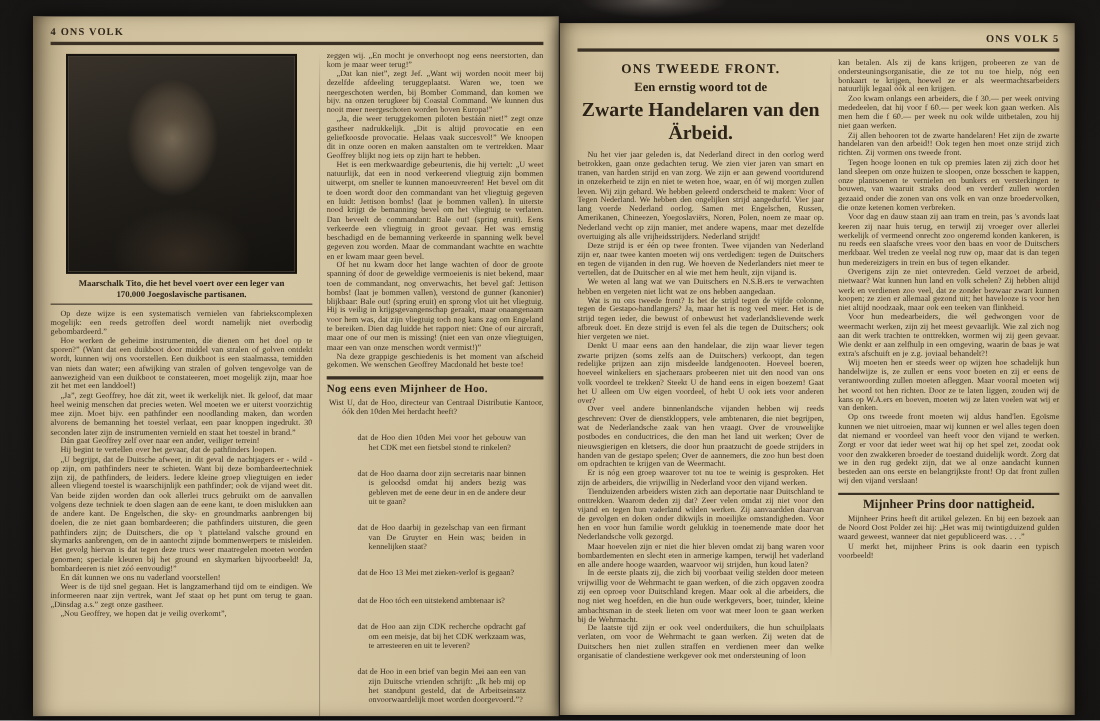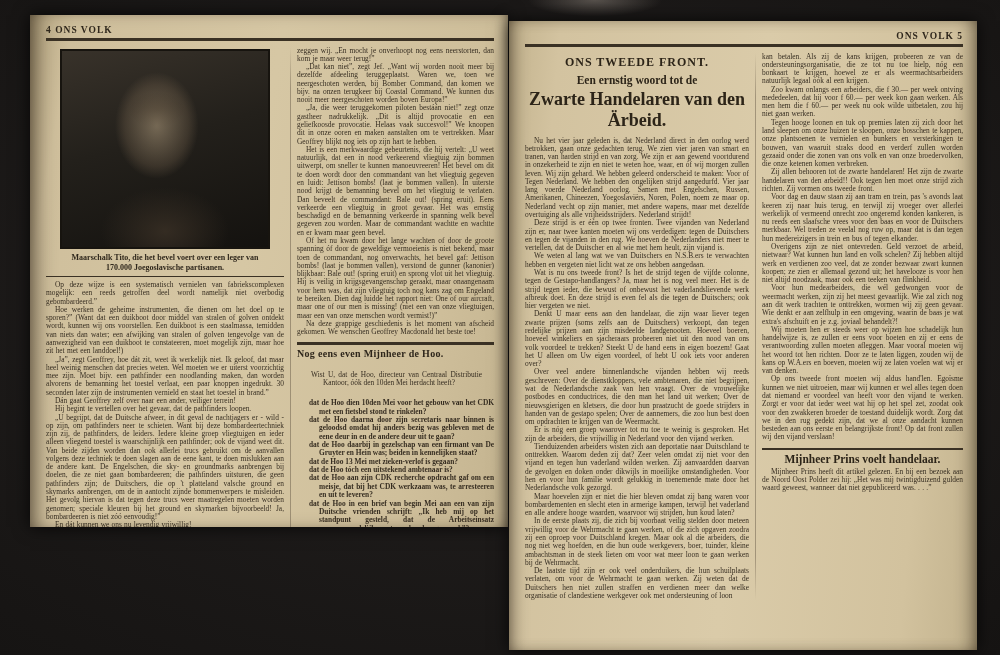--- a/index.html
+++ b/index.html
@@ -4,21 +4,21 @@
 <style>
   html,body{margin:0;padding:0;}
   body{width:1000px;height:655px;overflow:hidden;
        background:radial-gradient(130% 120% at 50% 45%, #242120 0%, #171514 55%, #0e0d0c 100%);
        font-family:"Liberation Serif","DejaVu Serif",serif;}
   .scan{position:relative;width:1000px;height:655px;}
   .smudge{position:absolute;left:520px;top:0;width:150px;height:22px;
           background:radial-gradient(60% 100% at 50% 0%, rgba(160,150,140,.45), transparent 75%);}
   .page{position:absolute;overflow:hidden;color:#352c20;
         box-shadow:0 0 18px rgba(0,0,0,.75);}
-  .page-left{left:30px;top:15px;width:478px;height:512px;
+  .page-left{left:30px;top:15px;width:478px;height:636px;
         background:linear-gradient(100deg,#bgj 0%,#cfbf9c 8%,#d6c7a4 45%,#cfbf9b 80%,#c0b08c 100%);
         background:linear-gradient(100deg,#b7a783 0%,#cfbf9c 8%,#d6c7a4 45%,#cfbf9b 80%,#c3b38f 100%);
         box-shadow:inset 14px 0 22px -12px rgba(30,20,10,.8), inset -8px 0 14px -10px rgba(30,20,10,.7), 0 0 16px rgba(0,0,0,.8);}
   .page-right{left:509px;top:21px;width:468px;height:629px;
         background:linear-gradient(95deg,#c3b38e 0%,#d3c3a0 10%,#dacba9 50%,#d2c29e 85%,#c2b28d 100%);
         box-shadow:inset 10px 0 18px -10px rgba(30,20,10,.8), inset -12px 0 20px -12px rgba(30,20,10,.8), 0 0 16px rgba(0,0,0,.8);}
   .inner{position:absolute;inset:0;padding:10px 14px 8px 16px;box-sizing:border-box;}
   .masthead{font-weight:bold;font-size:9.5px;letter-spacing:1px;color:#2f271c;}
   .masthead.right{text-align:right;}
   .head-rule{height:2.5px;background:#3a3124;margin:3px 0 6px 0;}
@@ -33,23 +33,23 @@
      background:
        radial-gradient(58px 74px at 46% 38%, rgba(196,174,140,.50), rgba(130,110,86,.28) 55%, rgba(0,0,0,0) 72%),
        radial-gradient(40px 26px at 46% 30%, rgba(25,20,15,.85), rgba(0,0,0,0) 70%),
        radial-gradient(80px 55px at 50% 92%, rgba(55,46,36,.9), rgba(0,0,0,0) 80%),
        linear-gradient(165deg,#38322a 0%, #23201b 45%, #14120f 100%);}
   .caption{font-weight:bold;font-size:8px;line-height:1.25;text-align:center;margin:4px 0 3px 0;color:#2f271c;}
   .thin-rule{height:1.5px;background:#3a3124;margin:2px 0 4px 0;}
   .sec-rule{height:2.2px;background:#3a3124;margin:6px 0 3px 0;}
   h3.sec-title{margin:0 0 3px 0;font-size:10px;font-weight:bold;color:#2e261b;letter-spacing:.3px;}
   .dehoo-item{font-size:7.4px;line-height:1.13;text-align:justify;color:#362d21;
-              padding-left:22px;text-indent:-10px;margin:0;font-weight:bold;}
+              padding-left:22px;text-indent:-10px;margin:16px;}
   .dehoo-intro{font-size:7.4px;line-height:1.13;text-align:justify;color:#362d21;
-              padding-left:14px;text-indent:-12px;margin:12px;}
+              padding-left:14px;text-indent:-12px;margin:0;}
   .art-title{text-align:center;font-weight:bold;font-size:12px;letter-spacing:1px;margin:2px 0 4px 0;color:#2c2418;}
   .art-sub1{text-align:center;font-weight:bold;font-size:11.5px;margin:0 0 3px 0;color:#2c2418;}
   .art-sub2{text-align:center;font-weight:bold;font-size:18px;margin:0 0 6px 0;color:#2c2418;}
   .prins-title{text-align:center;font-weight:bold;font-size:11.5px;margin:3px 0 3px 0;color:#2c2418;}
 </style>
 </head>
 <body>
 
 <div class="scan">
   <div class="smudge"></div>
@@ -67,21 +67,21 @@
             <div>Maarschalk Tito, die het bevel voert over een leger van</div>
             <div>170.000 Joegoslavische partisanen.</div>
           </div>
           <div class="thin-rule"></div>
           <p class="para">Op deze wijze is een systematisch vernielen van fabriekscomplexen mogelijk: een reeds getroffen deel wordt namelijk niet overbodig gebombardeerd.”</p>
           <p class="para">Hoe werken de geheime instrumenten, die dienen om het doel op te sporen?” (Want dat een duikboot door middel van stralen of golven ontdekt wordt, kunnen wij ons voorstellen. Een duikboot is een staalmassa, temidden van niets dan water; een afwijking van stralen of golven tengevolge van de aanwezigheid van een duikboot te constateeren, moet mogelijk zijn, maar hoe zit het met een landdoel!)</p>
           <p class="para">„Ja”, zegt Geoffrey, hoe dát zit, weet ik werkelijk niet. Ik geloof, dat maar heel weinig menschen dat precies weten. Wel moeten we er uiterst voorzichtig mee zijn. Moet bijv. een pathfinder een noodlanding maken, dan worden alvorens de bemanning het toestel verlaat, een paar knoppen ingedrukt. 30 seconden later zijn de instrumenten vernield en staat het toestel in brand.”</p>
           <p class="para">Dán gaat Geoffrey zelf over naar een ander, veiliger terrein!</p>
           <p class="para">Hij begint te vertellen over het gevaar, dat de pathfinders loopen.</p>
           <p class="para">„U begrijpt, dat de Duitsche afweer, in dit geval de nachtjagers er - wild - op zijn, om pathfinders neer te schieten. Want bij deze bombardeertechniek zijn zij, de pathfinders, de leiders. Iedere kleine groep vliegtuigen en ieder alleen vliegend toestel is waarschijnlijk een pathfinder; ook de vijand weet dit. Van beide zijden worden dan ook allerlei trucs gebruikt om de aanvallen volgens deze techniek te doen slagen aan de eene kant, te doen mislukken aan de andere kant. De Engelschen, die sky- en groundmarks aanbrengen bij doelen, die ze niet gaan bombardeeren; die pathfinders uitsturen, die geen pathfinders zijn; de Duitschers, die op 't platteland valsche ground en skymarks aanbrengen, om de in aantocht zijnde bommenwerpers te misleiden. Het gevolg hiervan is dat tegen deze trucs weer maatregelen moeten worden genomen; speciale kleuren bij het ground en skymarken bijvoorbeeld! Ja, bombardeeren is niet zóó eenvoudig!”</p>
-          <p class="para">En dát kunnen we ons nu levendig vrijwillig!</p>
+          <p class="para">En dát kunnen we ons nu vaderland voorstellen!</p>
           <p class="para">Weer is de tijd snel gegaan. Het is langzamerhand tijd om te eindigen. We informeeren naar zijn vertrek, want Jef staat op het punt om terug te gaan. „Dinsdag a.s.” zegt onze gastheer.</p>
           <p class="para">„Nou Geoffrey, we hopen dat je veilig overkomt”,</p>
         </div>
         <div class="col-divider"></div>
         <div class="col" style="flex:1;">
           <p class="para flush">zeggen wij. „En mocht je onverhoopt nog eens neerstorten, dan kom je maar weer terug!”</p>
           <p class="para">„Dat kan niet”, zegt Jef. „Want wij worden nooit meer bij dezelfde afdeeling teruggeplaatst. Waren we, toen we neergeschoten werden, bij Bomber Command, dan komen we bijv. na onzen terugkeer bij Coastal Command. We kunnen dus nooit meer neergeschoten worden boven Europa!”</p>
           <p class="para">„Ja, die weer teruggekomen piloten bestáán niet!” zegt onze gastheer nadrukkelijk. „Dit is altijd provocatie en een geliefkoosde provocatie. Helaas vaak succesvol!” We knoopen dit in onze ooren en maken aanstalten om te vertrekken. Maar Geoffrey blijkt nog iets op zijn hart te hebben.</p>
           <p class="para">Het is een merkwaardige gebeurtenis, die hij vertelt: „U weet natuurlijk, dat een in nood verkeerend vliegtuig zijn bommen uitwerpt, om sneller te kunnen manoeuvreeren! Het bevel om dit te doen wordt door den commandant van het vliegtuig gegeven en luidt: Jettison bombs! (laat je bommen vallen). In uiterste nood krijgt de bemanning bevel om het vliegtuig te verlaten. Dan beveelt de commandant: Bale out! (spring eruit). Eens verkeerde een vliegtuig in groot gevaar. Het was ernstig beschadigd en de bemanning verkeerde in spanning welk bevel gegeven zou worden. Maar de commandant wachtte en wachtte en er kwam maar geen bevel.</p>
           <p class="para">Of het nu kwam door het lange wachten of door de groote spanning óf door de geweldige vermoeienis is niet bekend, maar toen de commandant, nog onverwachts, het bevel gaf: Jettison bombs! (laat je bommen vallen), verstond de gunner (kanonier) blijkbaar: Bale out! (spring eruit) en sprong vlot uit het vliegtuig. Hij is veilig in krijgsgevangenschap geraakt, maar onaangenaam voor hem was, dat zijn vliegtuig toch nog kans zag om Engeland te bereiken. Dien dag luidde het rapport niet: One of our aircraft, maar one of our men is missing! (niet een van onze vliegtuigen, maar een van onze menschen wordt vermist!)”</p>
@@ -121,27 +121,28 @@
           <p class="para">Er is nóg een groep waarover tot nu toe te weinig is gesproken. Het zijn de arbeiders, die vrijwillig in Nederland voor den vijand werken.</p>
           <p class="para">Tienduizenden arbeiders wisten zich aan deportatie naar Duitschland te onttrekken. Waarom deden zij dat? Zeer velen omdat zij niet voor den vijand en tegen hun vaderland wilden werken. Zij aanvaardden daarvan de gevolgen en doken onder dikwijls in moeilijke omstandigheden. Voor hen en voor hun familie wordt gelukkig in toenemende mate door het Nederlandsche volk gezorgd.</p>
           <p class="para">Maar hoevelen zijn er niet die hier bleven omdat zij bang waren voor bombardementen en slecht eten in armerige kampen, terwijl het vaderland en alle andere hooge waarden, waarvoor wij strijden, hun koud laten?</p>
           <p class="para">In de eerste plaats zij, die zich bij voorbaat veilig stelden door meteen vrijwillig voor de Wehrmacht te gaan werken, of die zich opgaven zoodra zij een oproep voor Duitschland kregen. Maar ook al die arbeiders, die nog niet weg hoefden, en die hun oude werkgevers, boer, tuinder, kleine ambachtsman in de steek lieten om voor wat meer loon te gaan werken bij de Wehrmacht.</p>
           <p class="para">De laatste tijd zijn er ook veel onderduikers, die hun schuilplaats verlaten, om voor de Wehrmacht te gaan werken. Zij weten dat de Duitschers hen niet zullen straffen en verdienen meer dan welke organisatie of clandestiene werkgever ook met ondersteuning of loon</p>
         </div>
         <div class="col-divider"></div>
         <div class="col" style="flex:1;">
           <p class="para flush">kan betalen. Als zij de kans krijgen, probeeren ze van de ondersteuningsorganisatie, die ze tot nu toe hielp, nóg een bonkaart te krijgen, hoewel ze er als weermachtsarbeiders natuurlijk legaal óók al een krijgen.</p>
           <p class="para">Zoo kwam onlangs een arbeiders, die f 30.— per week ontving mededeelen, dat hij voor f 60.— per week kon gaan werken. Als men hem die f 60.— per week nu ook wilde uitbetalen, zou hij niet gaan werken.</p>
+          <p class="para">Zij allen behooren tot de zwarte handelaren! Het zijn de zwarte handelaren van den arbeid!! Ook tegen hen moet onze strijd zich richten. Zij vormen ons tweede front.</p>
           <p class="para">Tegen hooge loonen en tuk op premies laten zij zich door het land sleepen om onze huizen te sloopen, onze bosschen te kappen, onze plantsoenen te vernielen en bunkers en versterkingen te bouwen, van waaruit straks dood en verderf zullen worden gezaaid onder die zonen van ons volk en van onze broedervolken, die onze ketenen komen verbreken.</p>
-          <p class="para">Zij allen behooren tot de zwarte handelaren! Het zijn de zwarte handelaren van den arbeid!! Ook tegen hen moet onze strijd zich richten. Zij vormen ons tweede front.</p>
           <p class="para">Voor dag en dauw staan zij aan tram en trein, pas 's avonds laat keeren zij naar huis terug, en terwijl zij vroeger over allerlei werkelijk of vermeend onrecht zoo ongeremd konden kankeren, is nu reeds een slaafsche vrees voor den baas en voor de Duitschers merkbaar. Wel treden ze veelal nog ruw op, maar dat is dan tegen hun medereizigers in trein en bus of tegen elkander.</p>
           <p class="para">Overigens zijn ze niet ontevreden. Geld verzoet de arbeid, nietwaar? Wat kunnen hun land en volk schelen? Zij hebben altijd werk en verdienen zoo veel, dat ze zonder bezwaar zwart kunnen koopen; ze zien er allemaal gezond uit; het havelooze is voor hen niet altijd noodzaak, maar ook een teeken van flinkheid.</p>
           <p class="para">Voor hun medearbeiders, die wél gedwongen voor de weermacht werken, zijn zij het meest gevaarlijk. Wie zal zich nog aan dit werk trachten te onttrekken, wormen wij zij geen gevaar. Wie denkt er aan zelfhulp in een omgeving, waarin de baas je wat extra's afschuift en je z.g. joviaal behandelt?!</p>
           <p class="para">Wij moeten hen er steeds weer op wijzen hoe schadelijk hun handelwijze is, ze zullen er eens voor boeten en zij er eens de verantwoording zullen moeten afleggen. Maar vooral moeten wij het woord tot hen richten. Door ze te laten liggen, zouden wij de kans op W.A.ers en boeven, moeten wij ze laten voelen wat wij er van denken.</p>
           <p class="para">Op ons tweede front moeten wij aldus hand'len. Egoïsme kunnen we niet uitroeien, maar wij kunnen er wel alles tegen doen dat niemand er voordeel van heeft voor den vijand te werken. Zorgt er voor dat ieder weet wat hij op het spel zet, zoodat ook voor den zwakkeren broeder de toestand duidelijk wordt. Zorg dat we in den rug gedekt zijn, dat we al onze aandacht kunnen besteden aan ons eerste en belangrijkste front! Op dat front zullen wij den vijand verslaan!</p>
           <div class="sec-rule"></div>
-          <h3 class="prins-title">Mijnheer Prins voelt handelaar.</h3>
+          <h3 class="prins-title">Mijnheer Prins door nattigheid.</h3>
           <p class="para">Mijnheer Prins heeft dit artikel gelezen. En bij een bezoek aan de Noord Oost Polder zei hij: „Het was mij twintigduizend gulden waard geweest, wanneer dat niet gepubliceerd was. . . .”</p>
+          <p class="para">U merkt het, mijnheer Prins is ook daarin een typisch voorbeeld!</p>
         </div>
       </div>
     </div>
   </div>
 </div>
 
 </body></html>

